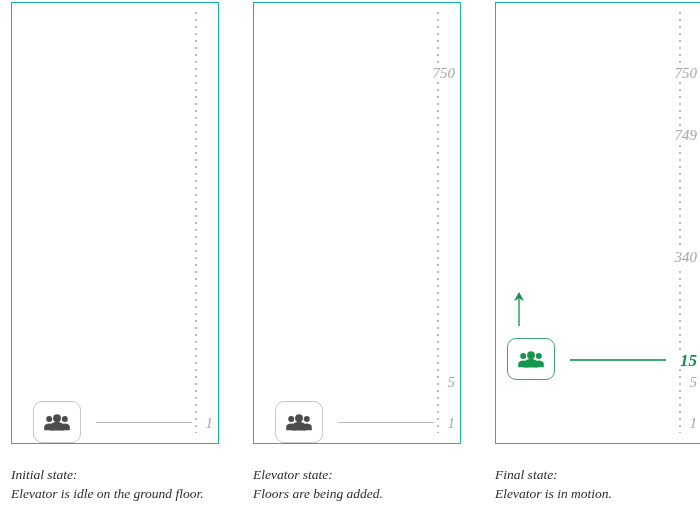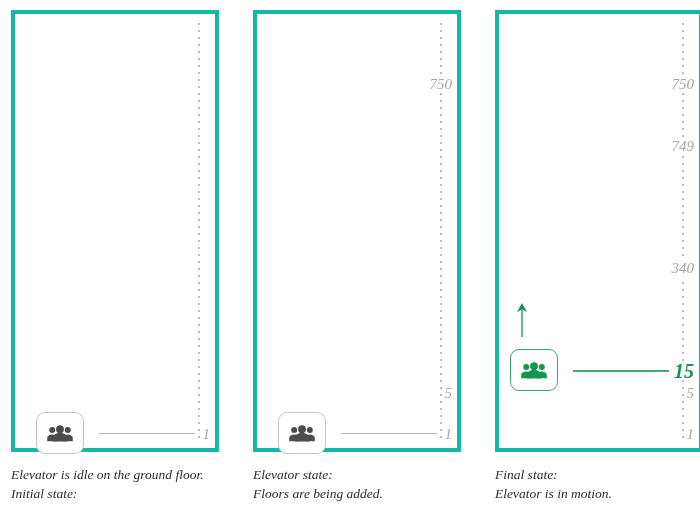--- a/index.html
+++ b/index.html
@@ -25,25 +25,25 @@
     top: 0;
     width: 210px;
     height: 524px;
   }
   .panel-wrap.p0 { left: 11px; }
   .panel-wrap.p1 { left: 253px; }
   .panel-wrap.p2 { left: 495px; }
 
   .panel {
     position: absolute;
-    top: 10px;
+    top: 2px;
     left: 0;
     width: 208px;
     height: 442px;
-    border: 4px solid #14b8a6;
+    border: 1px solid #14b8a6;
     background: #ffffff;
     box-sizing: border-box;
   }
 
   
   .shaft {
     position: absolute;
     width: 2px;
     left: 183px;
     top: 9px;
@@ -64,21 +64,21 @@
     line-height: 15px;
     color: #a8a8a8;
     text-align: right;
     white-space: nowrap;
     background: #ffffff;
     padding: 1px 1px 1px 2px;
   }
   .floor-label.current {
     color: #168f4e;
     font-weight: bold;
-    font-size: 20px;
+    font-size: 17px;
   }
 
   
   .car {
     position: absolute;
     width: 48px;
     height: 42px;
     border: 1px solid #c6c6c6;
     border-radius: 9px;
     background: #ffffff;
@@ -144,22 +144,22 @@
               <circle cx="13.0" cy="4.2" r="3.9"></circle>
               <path d="M5.9 16.4 v-3.7 c0-2.8 3.2-4.6 7.1-4.6 s7.1 1.8 7.1 4.6 v3.7z"></path>
             </g>
           </svg>
         </span>
       </div>
 
     </div>
 
     <div class="caption">
+      <span class="line">Initial state:</span>
       <span class="line">Elevator is idle on the ground floor.</span>
-      <span class="line">Initial state:</span>
     </div>
   </div>
 
   <div class="panel-wrap p1">
     <div class="panel">
 
       <div class="shaft"></div>
 
       <div class="floor-label" style="top:62px;">750</div>
       <div class="floor-label" style="top:371px;">5</div>

